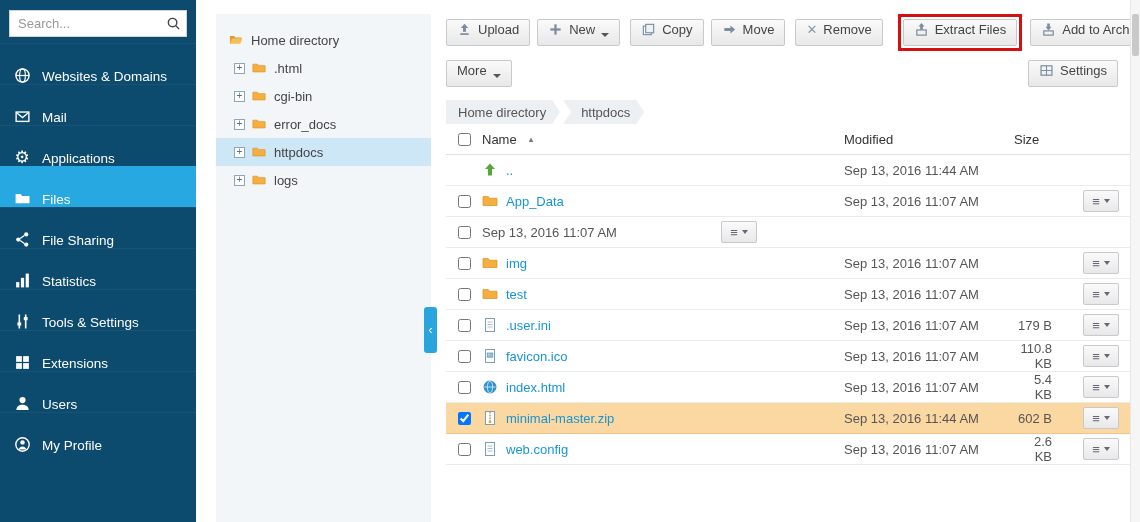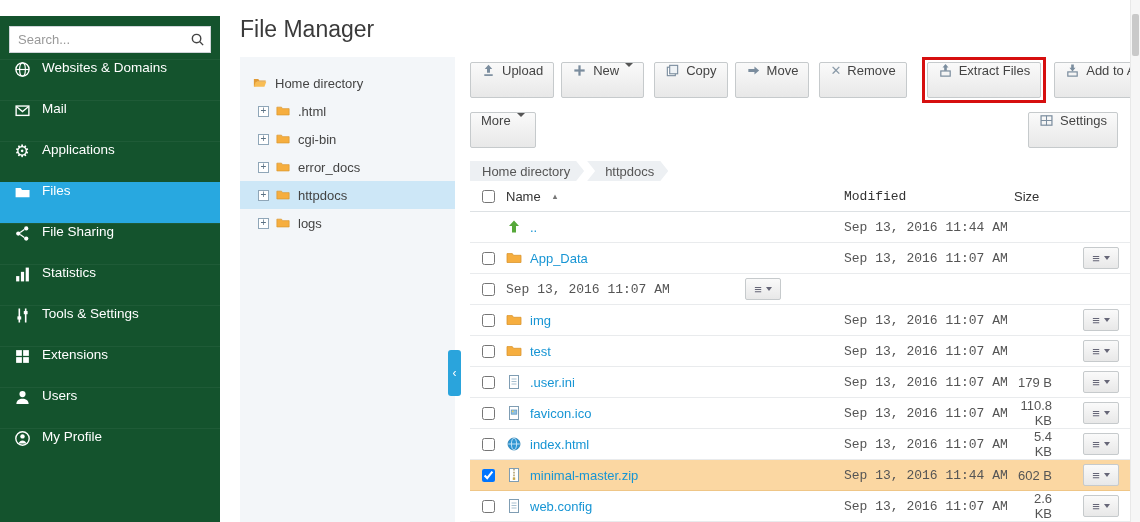--- a/index.html
+++ b/index.html
@@ -1,27 +1,27 @@
 <!DOCTYPE html>
 <html><head>
 <meta charset="utf-8">
 <style>
   html,body{margin:0;padding:0;background:#fff;width:1140px;height:522px;overflow:hidden;
     font-family:"Liberation Sans","DejaVu Sans",sans-serif;font-size:13px;color:#444;}
   .app{position:relative;display:flex;width:1140px;height:522px;}
 
   
-  .sidebar{width:220px;flex-shrink:0;background:#14532d;display:flex;flex-direction:column;margin-top:16px;}
+  .sidebar{width:196px;flex-shrink:0;background:#0c4a6e;display:flex;flex-direction:column;}
   .search-wrap{margin:10px 9px 0;position:relative;}
   .search-wrap input{width:100%;box-sizing:border-box;height:27px;border:1px solid #cfd4d9;
     padding:0 28px 0 8px;font-size:13px;color:#333;outline:none;font-family:inherit;}
   .search-wrap input::placeholder{color:#999;}
   .search-icon{position:absolute;right:6px;top:6px;width:15px;height:15px;cursor:pointer;}
   .nav{margin-top:6px;}
-  .nav-item{height:40px;display:flex;align-items:flex-start;padding:0 13px;color:#fff;
+  .nav-item{height:40px;display:flex;align-items:flex-end;padding:0 13px;color:#fff;
     font-size:13.5px;cursor:pointer;border-top:1px solid rgba(255,255,255,.05);}
   .nav-item.active{background:#28a8e0;border-top-color:#28a8e0;}
   .nav-icon{width:18px;height:18px;margin-right:11px;display:inline-flex;align-items:center;justify-content:center;flex-shrink:0;}
   .nav-icon svg{width:17px;height:17px;}
   .gear-glyph{font-size:17px;line-height:17px;color:#fff;}
 
   
   .main{flex:1;min-width:0;padding:14px 10px 0 20px;box-sizing:border-box;display:flex;flex-direction:column;}
   h1{margin:2px 0 14px;font-size:23px;font-weight:400;color:#3a3a3a;line-height:27px;}
   .content{display:flex;flex:1;min-height:0;}
@@ -35,23 +35,23 @@
     color:#5a7184;font-size:10px;line-height:8px;text-align:center;margin-right:6px;flex-shrink:0;cursor:pointer;}
   .tree-ficon{width:16px;height:14px;margin-right:7px;display:inline-flex;flex-shrink:0;}
   .tree-ficon svg{width:16px;height:14px;}
   .collapse-handle{position:absolute;right:-6px;top:293px;width:13px;height:46px;background:#2aa4dc;
     border-radius:3px;color:#fff;display:flex;align-items:center;justify-content:center;
     font-size:12px;cursor:pointer;z-index:2;}
 
   
   .panel{flex:1;min-width:0;margin-left:15px;display:flex;flex-direction:column;}
   .toolbar{display:flex;align-items:center;gap:7px;}
-  .btn{height:36px;box-sizing:border-box;background:linear-gradient(#fafafa,#e8e8e8);
-    border:1px solid #c6cacc;border-radius:2px;color:#444;font-size:13px;padding:0 10px;
-    display:inline-flex;align-items:flex-start;gap:6px;cursor:pointer;white-space:nowrap;font-family:inherit;}
+  .btn{height:27px;box-sizing:border-box;background:linear-gradient(#fafafa,#e8e8e8);
+    border:1px solid #c6cacc;border-radius:2px;color:#444;font-size:13px;padding:8px 10px;
+    display:inline-flex;align-items:flex-end;gap:6px;cursor:pointer;white-space:nowrap;font-family:inherit;}
   .bicon{width:15px;height:15px;display:inline-flex;}
   .bicon svg{width:15px;height:15px;}
   .x-glyph{color:#8a9aa8;font-size:13px;font-weight:bold;}
   .dcaret{width:0;height:0;border-left:4px solid transparent;border-right:4px solid transparent;
     border-top:4px solid #555;display:inline-block;}
   .gap{margin-left:3px;}
   .red-wrap{display:inline-flex;border:3px solid #d60f0f;padding:2px;margin:0 1px 0 8px;}
   .toolbar2{margin-top:9px;display:flex;align-items:center;gap:19px;}
   .settings-btn{margin-left:auto;margin-right:12px;}
 
@@ -62,21 +62,21 @@
   .crumb:first-child{padding-left:12px;clip-path:polygon(0 0,calc(100% - 8px) 0,100% 50%,calc(100% - 8px) 100%,0 100%);}
 
   
   .filetable{}
   .thead,.trow{display:flex;align-items:center;}
   .thead{height:30px;color:#333;border-bottom:1px solid #dde1e4;}
   .trow{height:31px;box-sizing:border-box;border-bottom:1px solid #e9ebed;}
   .trow.selected{background:#fbd7a2;border-bottom-color:#efc687;}
   .c-check{width:36px;display:flex;justify-content:center;flex-shrink:0;}
   .c-name{flex:1;min-width:0;display:flex;align-items:center;gap:8px;}
-  .c-mod{width:170px;flex-shrink:0;color:#555;font-family:Liberation Mono, monospace;}
+  .c-mod{width:170px;flex-shrink:0;color:#555;}
   .thead .c-mod,.thead .c-size{color:#333;}
   .c-size{width:58px;flex-shrink:0;text-align:right;padding-right:20px;box-sizing:border-box;color:#555;}
   .thead .c-size{text-align:left;padding-right:0;padding-left:0;}
   .c-menu{width:58px;flex-shrink:0;display:flex;justify-content:center;}
   .flink{color:#1795d4;text-decoration:none;cursor:pointer;overflow:hidden;text-overflow:ellipsis;white-space:nowrap;}
   .ficon{width:16px;height:16px;display:inline-flex;align-items:center;flex-shrink:0;}
   .ficon svg{width:16px;height:16px;}
   .sort-caret{font-size:9px;color:#777;margin-left:4px;}
   .menu-btn{width:36px;height:22px;box-sizing:border-box;border:1px solid #c6cacc;border-radius:2px;
     background:linear-gradient(#fafafa,#e8e8e8);display:flex;align-items:center;justify-content:center;
@@ -287,21 +287,20 @@
             <svg viewBox="0 0 16 16">
               <use href="#sym-profile"></use>
             </svg>
           </span>
         <span>My Profile</span>
       </div>
     </nav>
   </aside>
 
   <main class="main">
-    <h1>File Manager</h1>
 
     <div class="content">
 
       <div class="tree">
         <div class="tree-item">
           <span class="tree-ficon">
               <svg viewBox="0 0 16 16">
                 <use href="#sym-folder-open"></use>
               </svg>
             </span>

